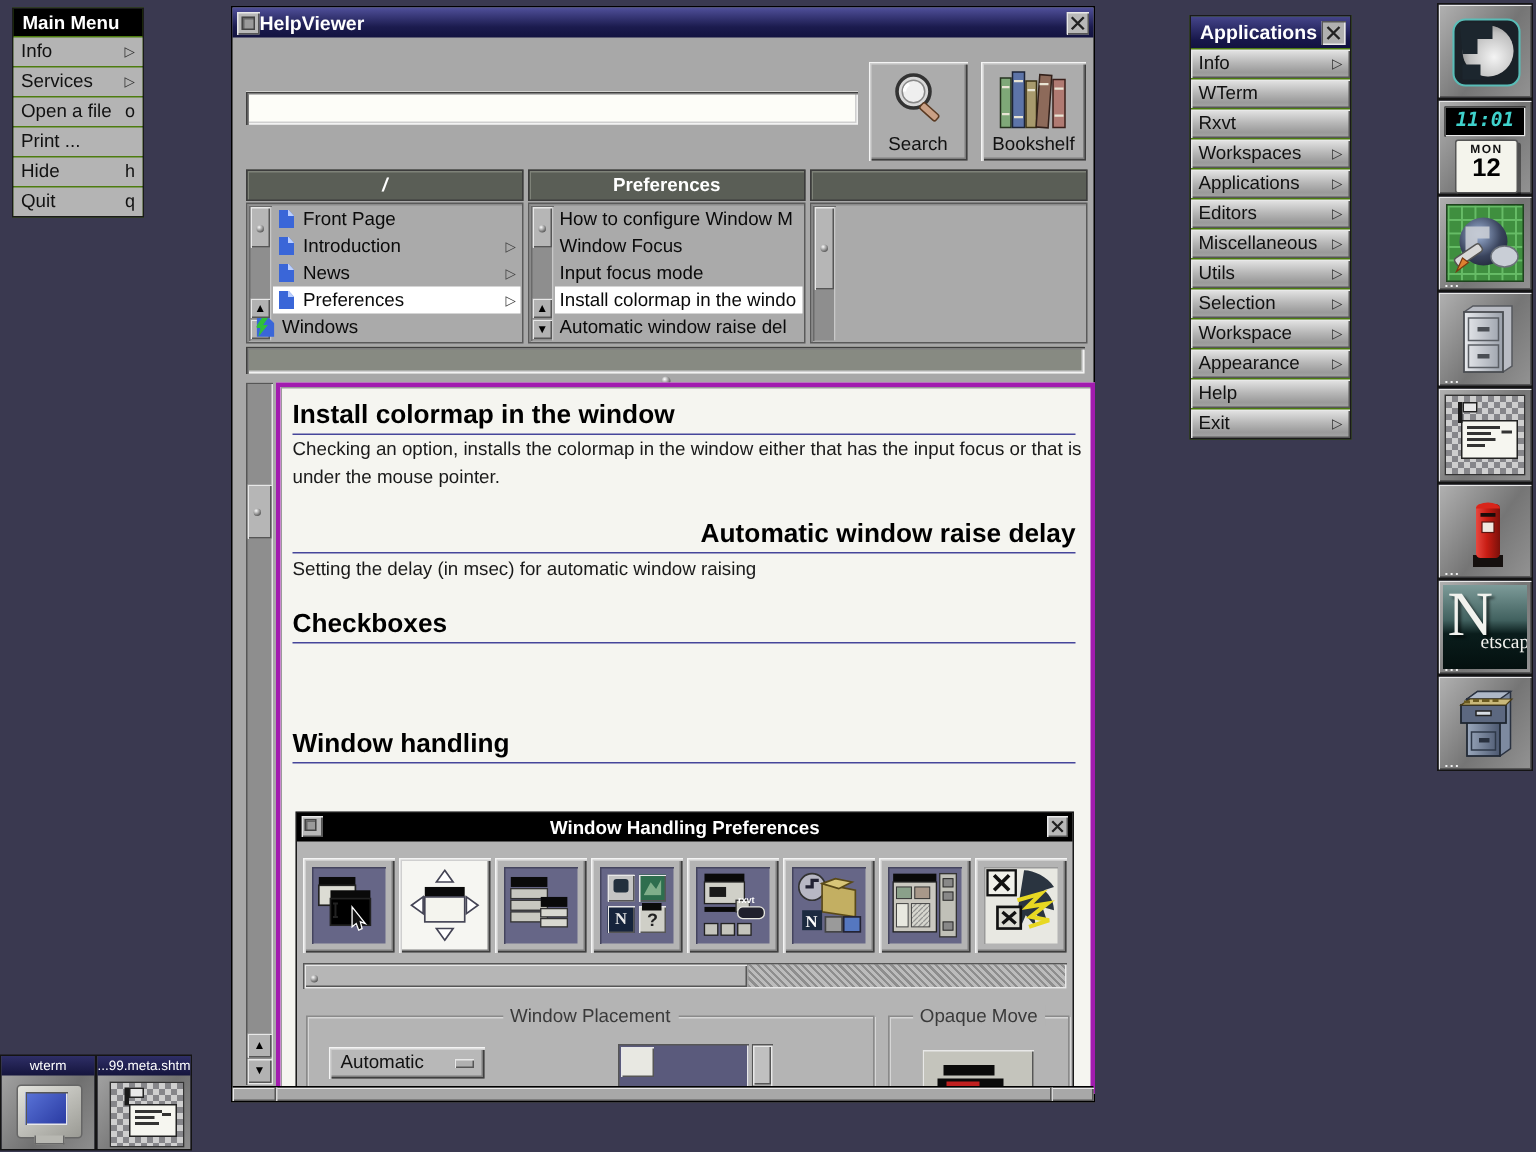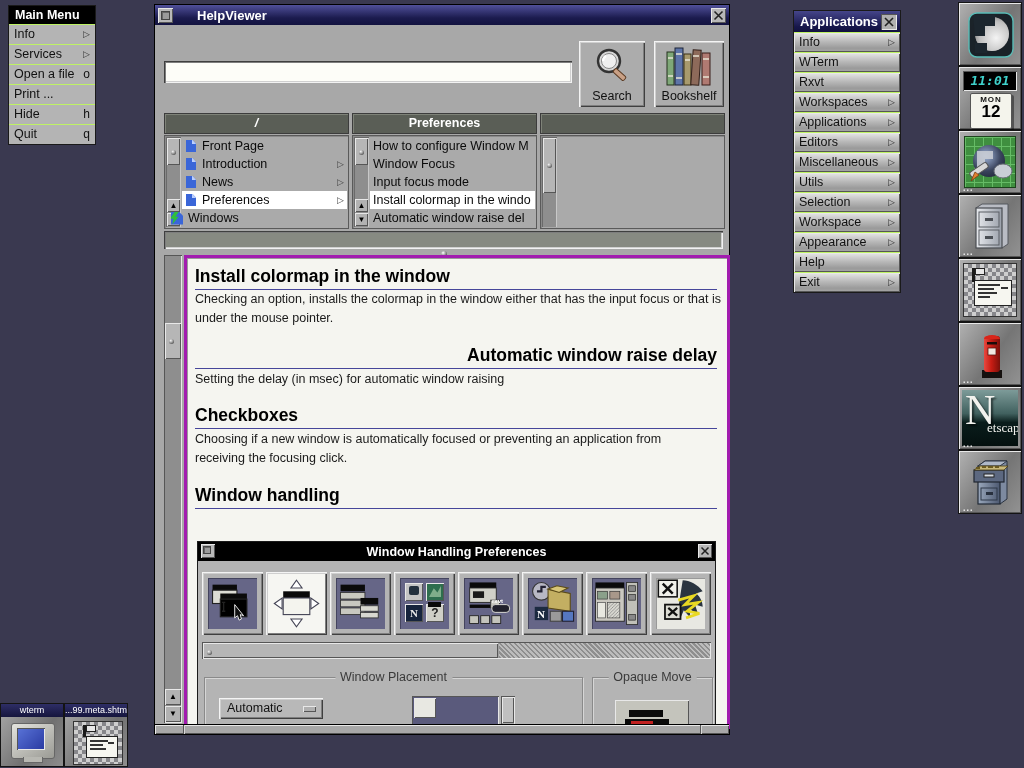--- a/index.html
+++ b/index.html
@@ -5,31 +5,31 @@
   html,body{margin:0;padding:0;}
   body{background:#3a3950;font-family:"Liberation Sans",sans-serif;}
   .desktop{position:relative;width:1024px;height:768px;background:#3a3950;overflow:hidden;}
   .abs{position:absolute;}
   
   .r1{box-shadow:inset 1px 1px 0 #e8e8e8, inset -1px -1px 0 #565656;}
   .r2{box-shadow:inset 1px 1px 0 #f4f4f4, inset 2px 2px 0 #cfcfcf, inset -1px -1px 0 #3f3f3f, inset -2px -2px 0 #7e7e7e;}
   .s1{box-shadow:inset 1px 1px 0 #565656, inset -1px -1px 0 #e8e8e8;}
   .s2{box-shadow:inset 1px 1px 0 #3f3f3f, inset 2px 2px 0 #7e7e7e, inset -1px -1px 0 #f2f2f2, inset -2px -2px 0 #cfcfcf;}
   
-  .menu{border:1px solid #1a1a1a;background:#bef264;}
+  .menu{border:1px solid #1a1a1a;background:#4d7c0f;}
   .mtitle{height:18px;line-height:18px;background:#000;color:#fff;font-weight:bold;font-size:12.5px;padding-left:6px;}
   .mitem{position:relative;height:19px;line-height:19px;margin-top:1px;background:#b4b4b4;font-size:12.5px;color:#111;padding:0 5px;display:flex;align-items:center;}
   .mitem .lbl{flex:1;white-space:nowrap;}
   .mitem .aright{font-size:9px;color:#333;}
   .metal{background:linear-gradient(180deg,#e6e6e6,#b9b9b9 45%,#9a9a9a 80%,#a6a6a6);}
   .apptitle{height:21px;background:linear-gradient(#45458a,#17174a 75%,#121240);color:#fff;font-weight:bold;font-size:13px;display:flex;align-items:center;padding-left:6px;margin-bottom:1px;}
   
   .window{background:#a8a8a8;border:1px solid #000;}
   .titlebar{position:absolute;left:0;top:0;right:0;height:20px;background:linear-gradient(#50509a,#1b1b4e 65%,#131340);color:#fff;display:flex;align-items:center;}
-  .titlebar .ttext{font-weight:bold;font-size:13px;margin-left:24px;}
+  .titlebar .ttext{font-weight:bold;font-size:13px;margin-left:0;}
   .tbtn{width:15px;height:15px;background:#b8b8b8;margin-left:3px;}
   .tbtn.right{margin-left:0;margin-right:3px;}
   .miniglyph{width:7px;height:7px;border:1px solid #444;margin:3px;background:#9a9a9a;box-shadow:inset 1px 1px 0 #666;}
   .xsvg{display:block;margin:2px;}
   
   .bheader{height:19px;line-height:19px;background:#5a5e56;color:#fff;font-weight:bold;font-size:12.5px;text-align:center;border:1px solid #3c3c3c;box-shadow:inset 1px 1px 0 #7e8278;}
   .blist{background:#aaaaaa;border:1px solid #5a5a5a;box-shadow:inset 1px 1px 0 #8a8a8a;}
   .vscroll{position:absolute;left:1px;top:1px;bottom:1px;width:15px;background:#8e8e8e;box-shadow:inset 1px 1px 0 #6a6a6a, inset -1px 0 0 #c8c8c8;}
   .knob{position:absolute;left:1px;width:13px;background:#b6b6b6;}
   .knob::after{content:"";position:absolute;left:4px;top:45%;width:5px;height:5px;border-radius:50%;background:radial-gradient(circle at 35% 30%,#f8f8f8,#5a5a5a 75%);}
@@ -210,21 +210,20 @@
       <div class="sbtn r1" style="bottom:18px;width:16px;height:16px;line-height:16px;"><span>▲</span></div>
       <div class="sbtn r1" style="bottom:1px;width:16px;height:16px;line-height:16px;"><span>▼</span></div>
     </div>
 
     <div class="content abs" style="left:29px;top:250px;width:540px;height:468px;">
       <div class="hsec" style="top:8px;"><span>Install colormap in the window</span></div>
       <div class="psec" style="top:32px;width:532px;"><span>Checking an option, installs the colormap in the window either that has the input focus or that is under the mouse pointer.</span></div>
       <div class="hsec" style="top:87px;text-align:right;"><span>Automatic window raise delay</span></div>
       <div class="psec" style="top:112px;width:532px;"><span>Setting the delay (in msec) for automatic window raising</span></div>
       <div class="hsec" style="top:147px;"><span>Checkboxes</span></div>
-      <div class="psec" style="top:172px;width:480px;"><span>Choosing if a new window is automatically focused or preventing an application from receiving the focusing click.</span></div>
       <div class="hsec" style="top:227px;"><span>Window handling</span></div>
 
       <div class="edialog abs" style="left:10px;top:283px;width:517px;height:210px;">
         <div class="etitle">
           <span>Window Handling Preferences</span>
         </div>
         <div class="ebtn r1" style="left:3px;">
             <div class="miniglyph" style="width:6px;height:6px;margin:2px;"></div>
           </div>
         <div class="ebtn r1" style="right:3px;">

